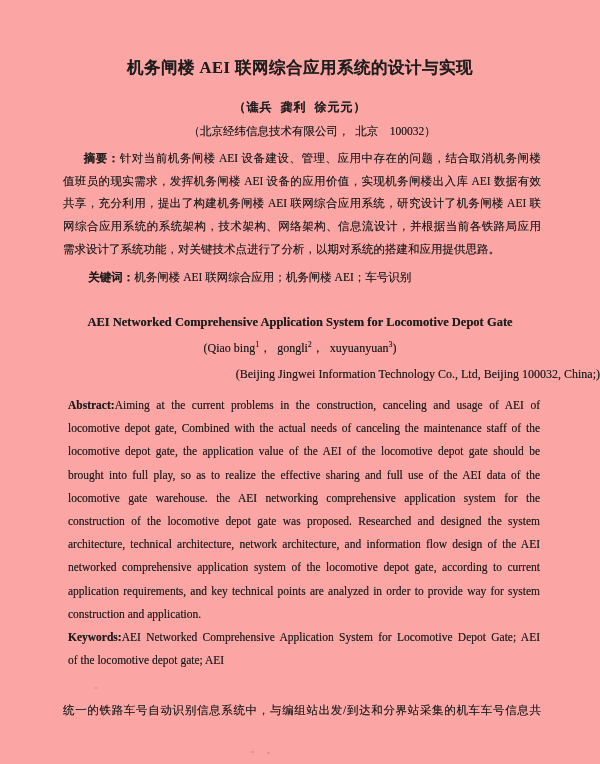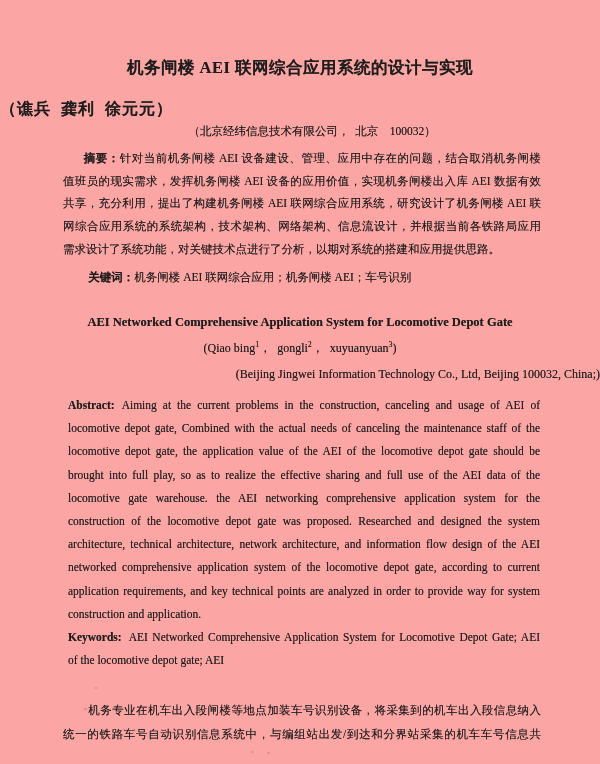--- a/index.html
+++ b/index.html
@@ -15,21 +15,21 @@
     text-shadow:0 0 0.4px rgba(20,20,20,0.55);
   }
   
   .title-cn {
     position:absolute; top:57px; left:0; width:100%;
     text-align:center; font-size:16.5px; font-weight:bold;
     letter-spacing:0.5px; white-space:pre;
   }
   .authors-cn {
     position:absolute; top:99px; left:0; width:100%;
-    text-align:left; font-size:16px; font-weight:bold;
+    text-align:center; font-size:12px; font-weight:bold;
     letter-spacing:1px; white-space:pre;
   }
   .affil-cn {
     position:absolute; top:124px; left:0; width:100%;
     text-align:center; font-size:11.5px; white-space:pre;padding-left:24px;
   }
   
   .abstract-cn {
     position:absolute; top:147px; left:63px; width:478px;
     font-size:11.5px;
@@ -63,21 +63,21 @@
   
   .body-cn {
     position:absolute; top:699px; left:63px; width:478px;
     font-size:11.5px;
   }
   .body-cn .line { height:23.5px; line-height:23.5px; }
   
   .j { text-align:justify; text-align-last:justify; }
   .ind  { text-indent:1.8em; }
   .ind2 { text-indent:2.2em; }
-  b.lbl-en { margin-right:7px; }
+  b.lbl-en { }
   .speck {
     position:absolute; background:#6a6a6a; border-radius:50%;
     opacity:0.45;
   }
 </style>
 </head>
 <body>
 
 <div class="page">
 
@@ -108,21 +108,20 @@
     <div class="line j">construction of the locomotive depot gate was proposed. Researched and designed the system</div>
     <div class="line j">architecture, technical architecture, network architecture, and information flow design of the AEI</div>
     <div class="line j">networked comprehensive application system of the locomotive depot gate, according to current</div>
     <div class="line j">application requirements, and key technical points are analyzed in order to provide way for system</div>
     <div class="line">construction and application.</div>
     <div class="line j"><b class="lbl-en">Keywords:</b><span>AEI Networked Comprehensive Application System for Locomotive Depot Gate; AEI</span></div>
     <div class="line">of the locomotive depot gate; AEI</div>
   </div>
 
   <div class="body-cn">
-    <div class="line j ind2">机务专业在机车出入段闸楼等地点加装车号识别设备，将采集到的机车出入段信息纳入</div>
     <div class="line j">统一的铁路车号自动识别信息系统中，与编组站出发/到达和分界站采集的机车车号信息共</div>
   </div>
 
   <div class="speck" style="left:84px; top:708px; width:3px; height:2px;"></div>
   <div class="speck" style="left:94px; top:687px; width:4px; height:2px; opacity:0.2;"></div>
   <div class="speck" style="left:251px; top:751px; width:3px; height:2px; opacity:0.3;"></div>
   <div class="speck" style="left:267px; top:752px; width:3px; height:2px; opacity:0.3;"></div>
 
 </div>
 

